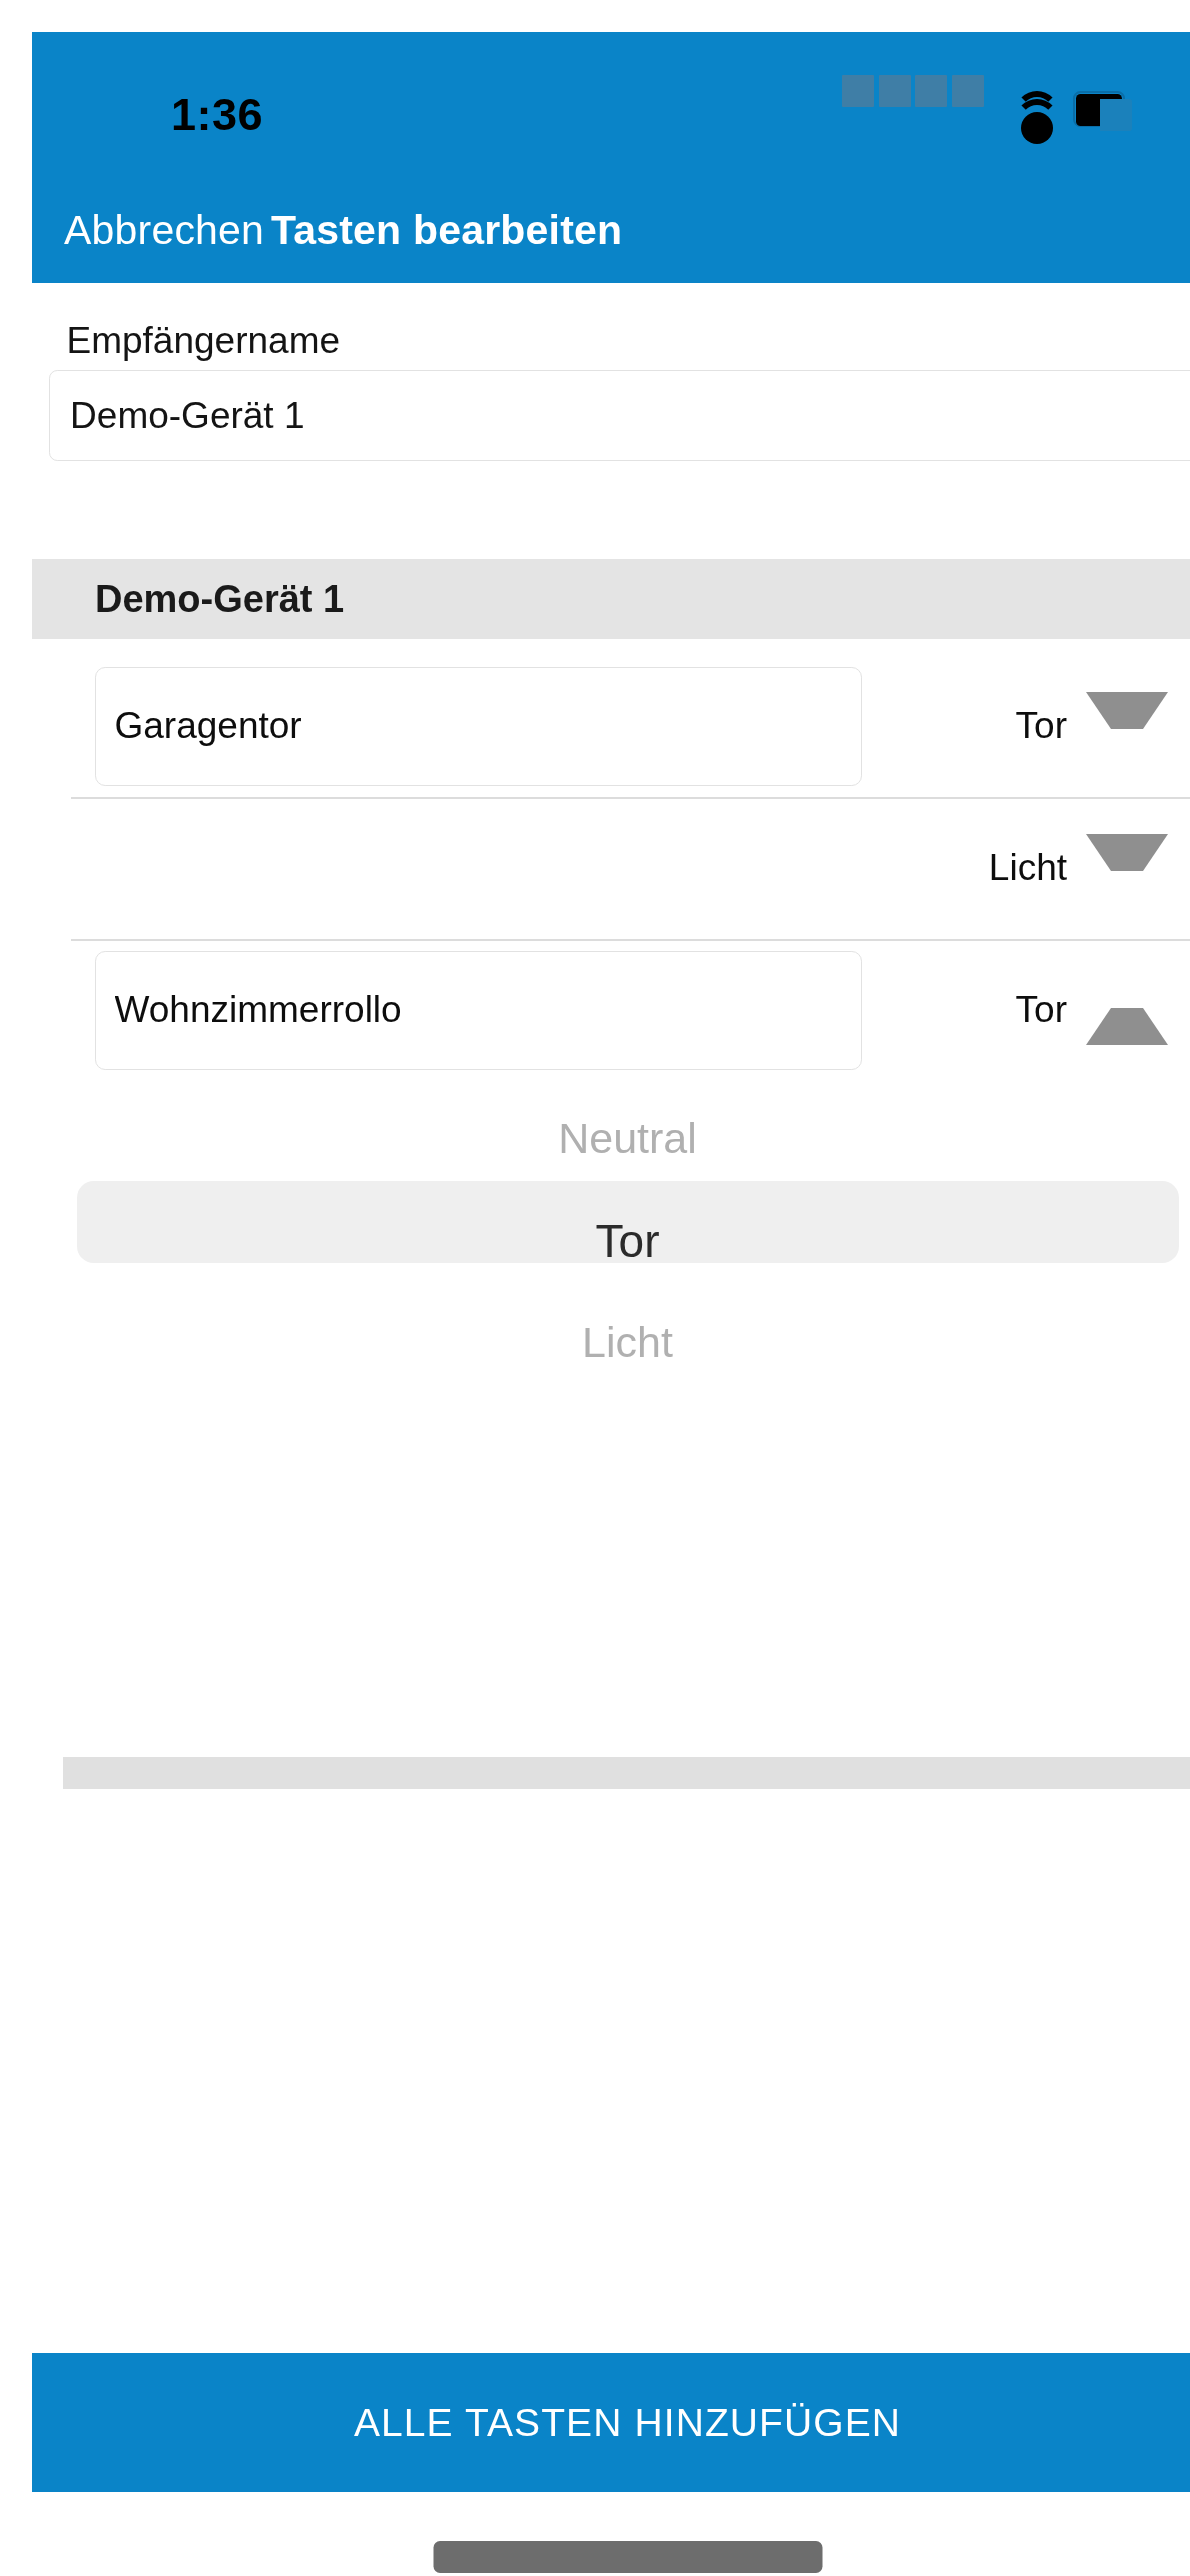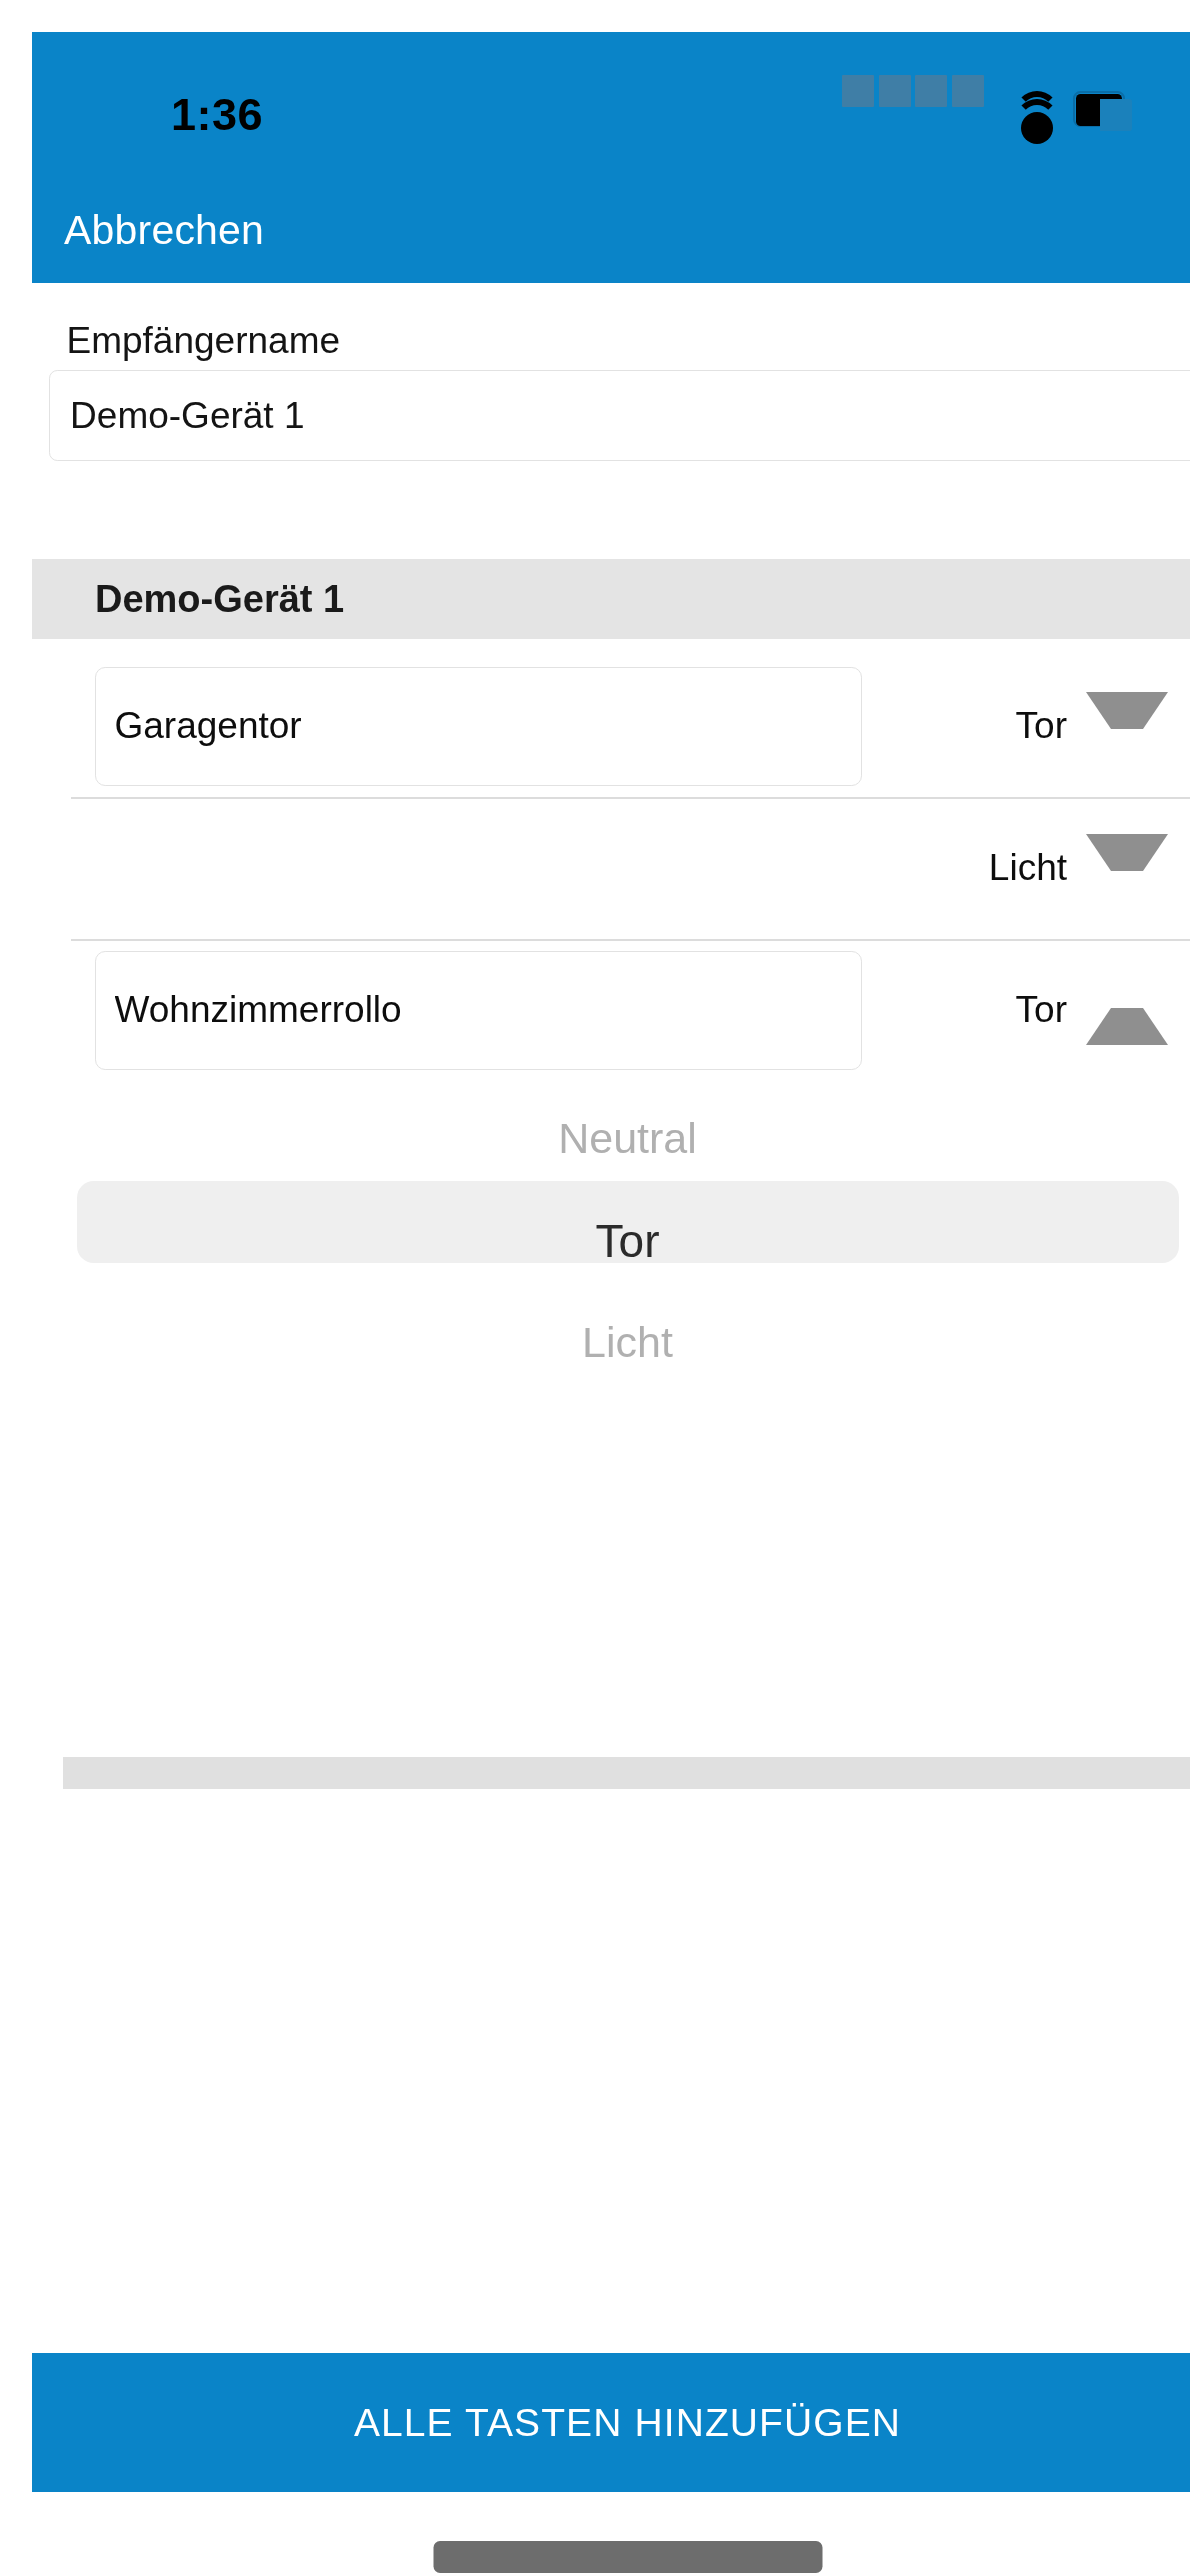--- a/index.html
+++ b/index.html
@@ -224,20 +224,21 @@
       <div class="battery">
         <span class="shell"></span>
         <span class="fill"></span>
         <span class="cap"></span>
       </div>
     </div>
   </div>
 
   <div class="nav-bar">
     <button class="nav-cancel">Abbrechen</button>
+    <div class="nav-title">Tasten bearbeiten</div>
   </div>
 
   <div class="content">
 
     <div class="field-label">Empfängername</div>
     <input class="name-input" type="text" value="Demo-Gerät 1" style="">
 
     <div class="section-header">
       <span>Demo-Gerät 1</span>
     </div>

